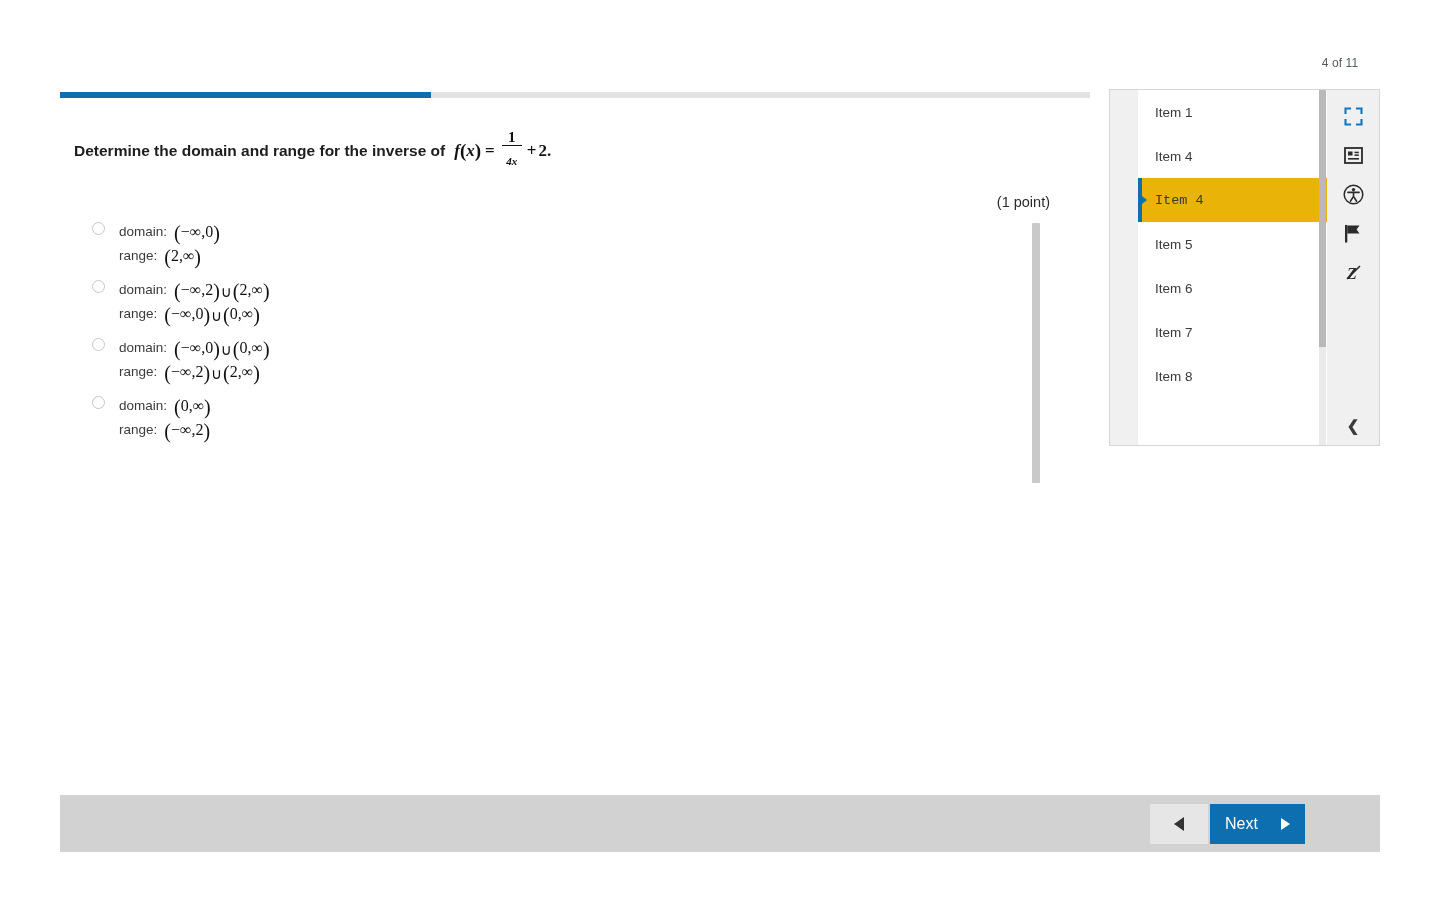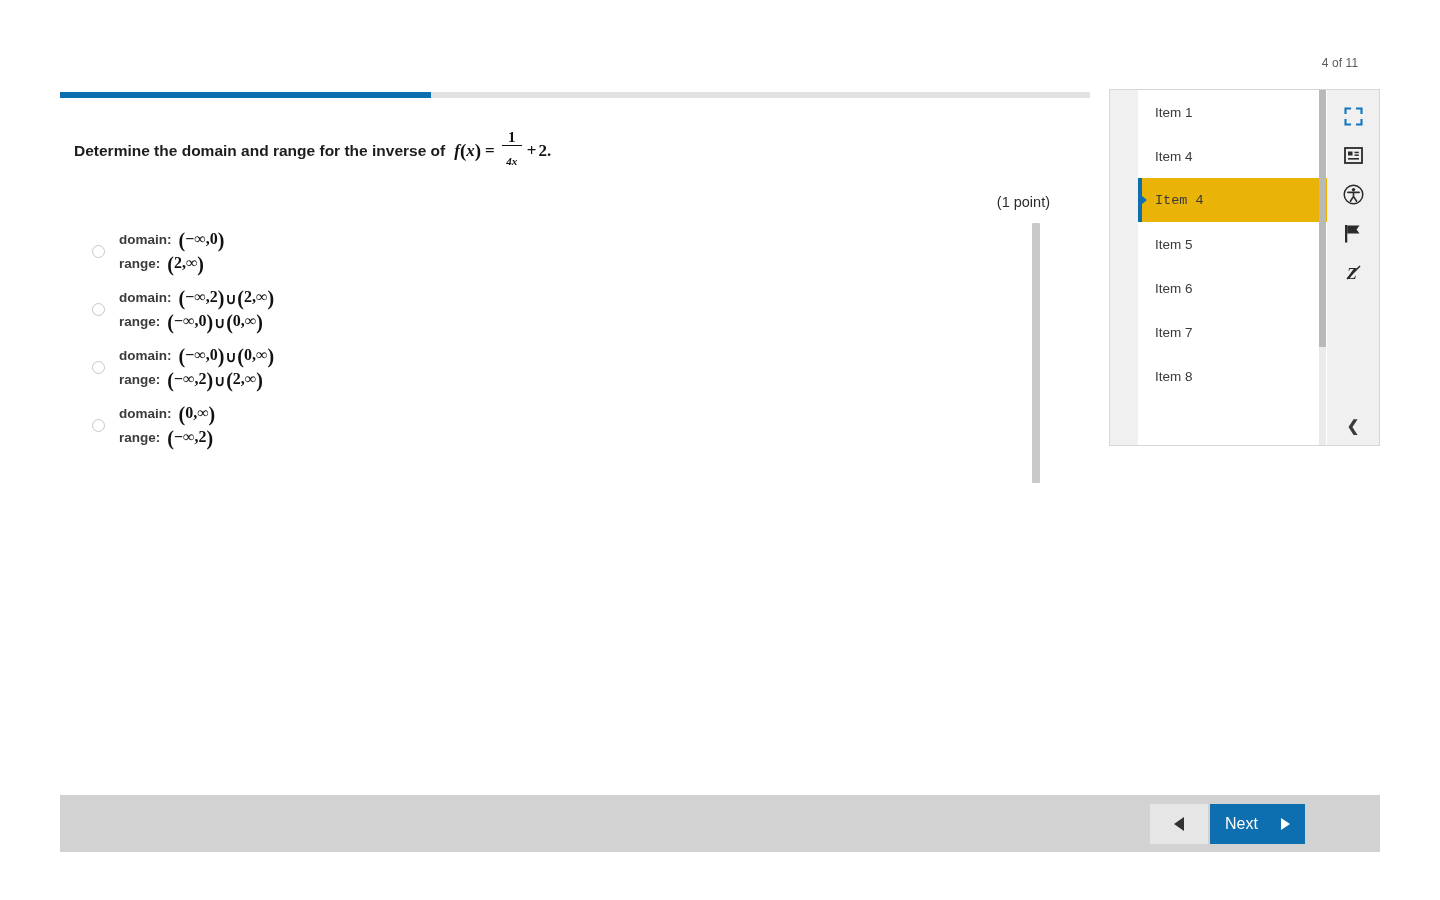--- a/index.html
+++ b/index.html
@@ -112,24 +112,23 @@
 
   
   .options {
     position: absolute;
     left: 60px;
     top: 222px;
     width: 980px;
   }
   .option-row {
     display: flex;
-    align-items: center;
+    align-items: flex-start;
     height: 58px;
     padding-left: 32px;
-    font-weight: bold;
   }
   .radio {
     width: 11px;
     height: 11px;
     border: 1.4px solid #c7c7c7;
     border-radius: 50%;
     background: #fff;
     flex: 0 0 auto;
     margin-right: 14px;
   }

